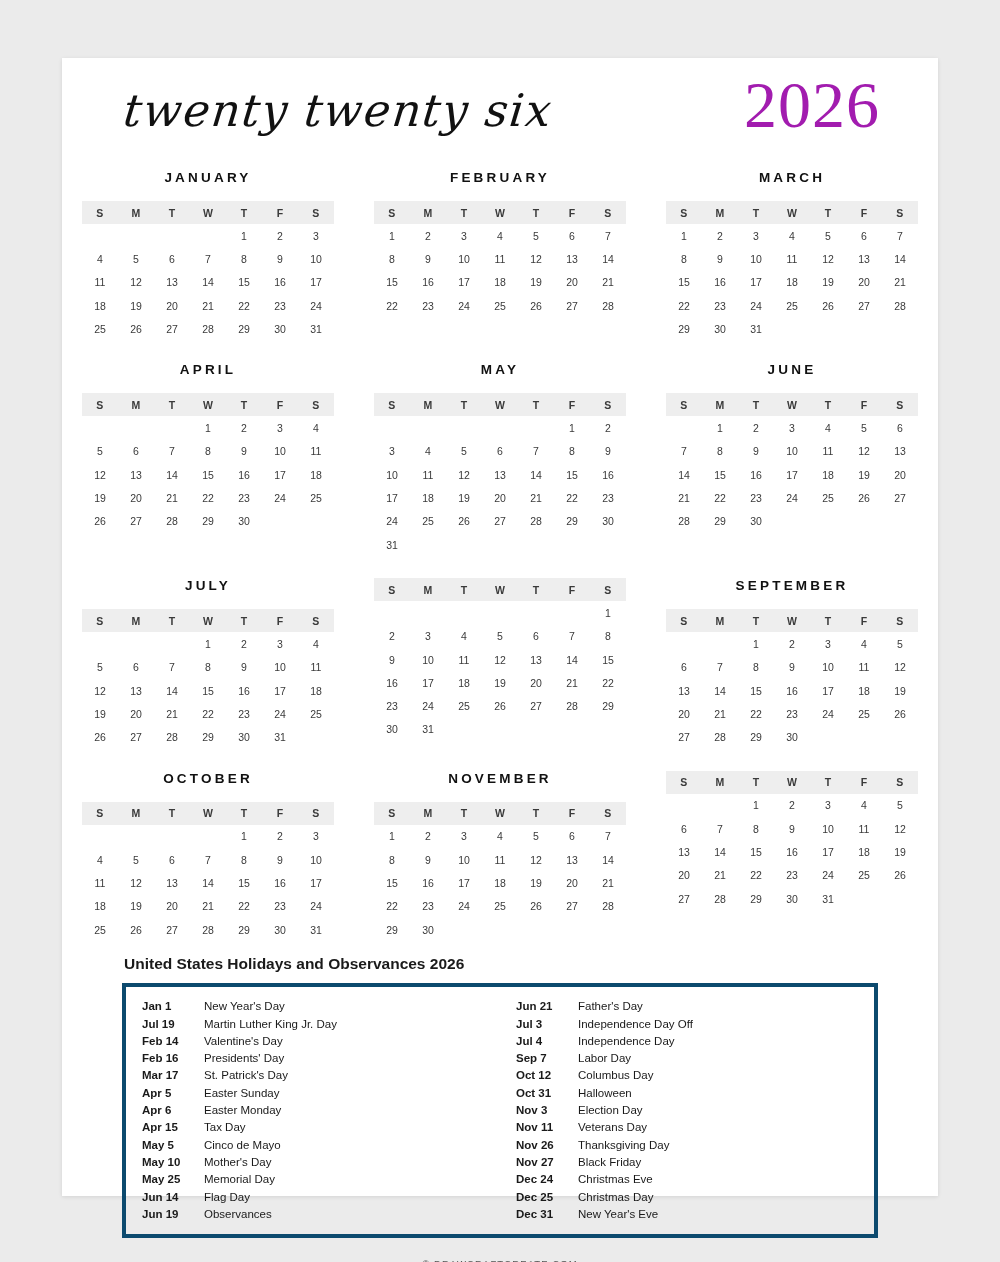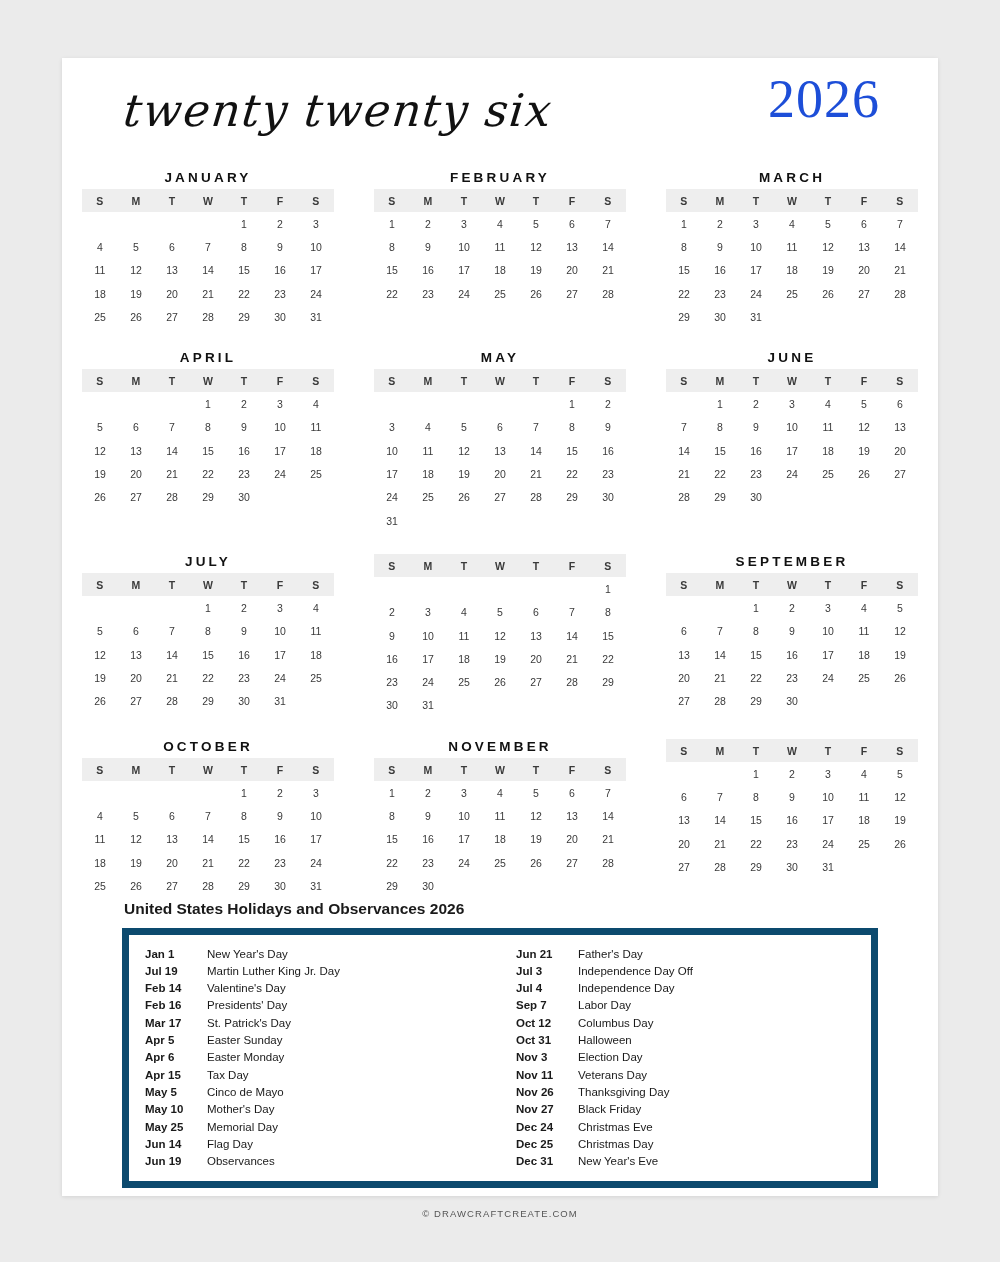--- a/index.html
+++ b/index.html
@@ -40,24 +40,24 @@
     letter-spacing: 1.5px;
     color: #111111;
     white-space: nowrap;
     transform: skewX(-6deg);
   }
   #year-title {
     position: absolute;
     right: 58px;
     top: 14px;
     font-family: "Liberation Serif", serif;
-    font-size: 54px;
+    font-size: 66px;
     font-weight: 400;
     letter-spacing: 1px;
-    color: #1d4ed8;
+    color: #a21caf;
     line-height: 1;
   }
 
   
   #months {
     position: relative;
     padding: 0 20px;
   }
   .month-row {
     display: flex;
@@ -66,21 +66,21 @@
   .month {
     width: 252px;
     box-sizing: border-box;
   }
   .month-name {
     text-align: center;
     font-size: 13.5px;
     font-weight: 700;
     letter-spacing: 3.2px;
     color: #111111;
-    padding-bottom: 4px;
+    padding-bottom: 16px;
   }
   table.cal {
     width: 100%;
     border-collapse: collapse;
     table-layout: fixed;
   }
   table.cal thead th {
     background: #eeeeee;
     font-size: 10.5px;
     font-weight: 700;
@@ -94,31 +94,31 @@
     text-align: center;
     font-size: 10.5px;
     color: #3a3a3a;
     font-weight: 400;
   }
   .month-spacer { height: 22px; }
 
   
   #holidays {
     position: relative;
-    margin: 2px 60px 0 60px;
+    margin: 14px 60px 0 60px;
   }
   #holidays-title {
     font-size: 15.5px;
     font-weight: 700;
     color: #1a1a1a;
     padding-bottom: 10px;
     padding-left: 2px;
   }
   #holidays-box {
-    border: 7px solid #0c4a6e;
+    border: 4px solid #0c4a6e;
     box-sizing: border-box;
     display: flex;
     padding: 11px 0 11px 0;
   }
   .hol-col {
     flex: 1;
     padding-left: 16px;
   }
   .hol-row {
     display: flex;

